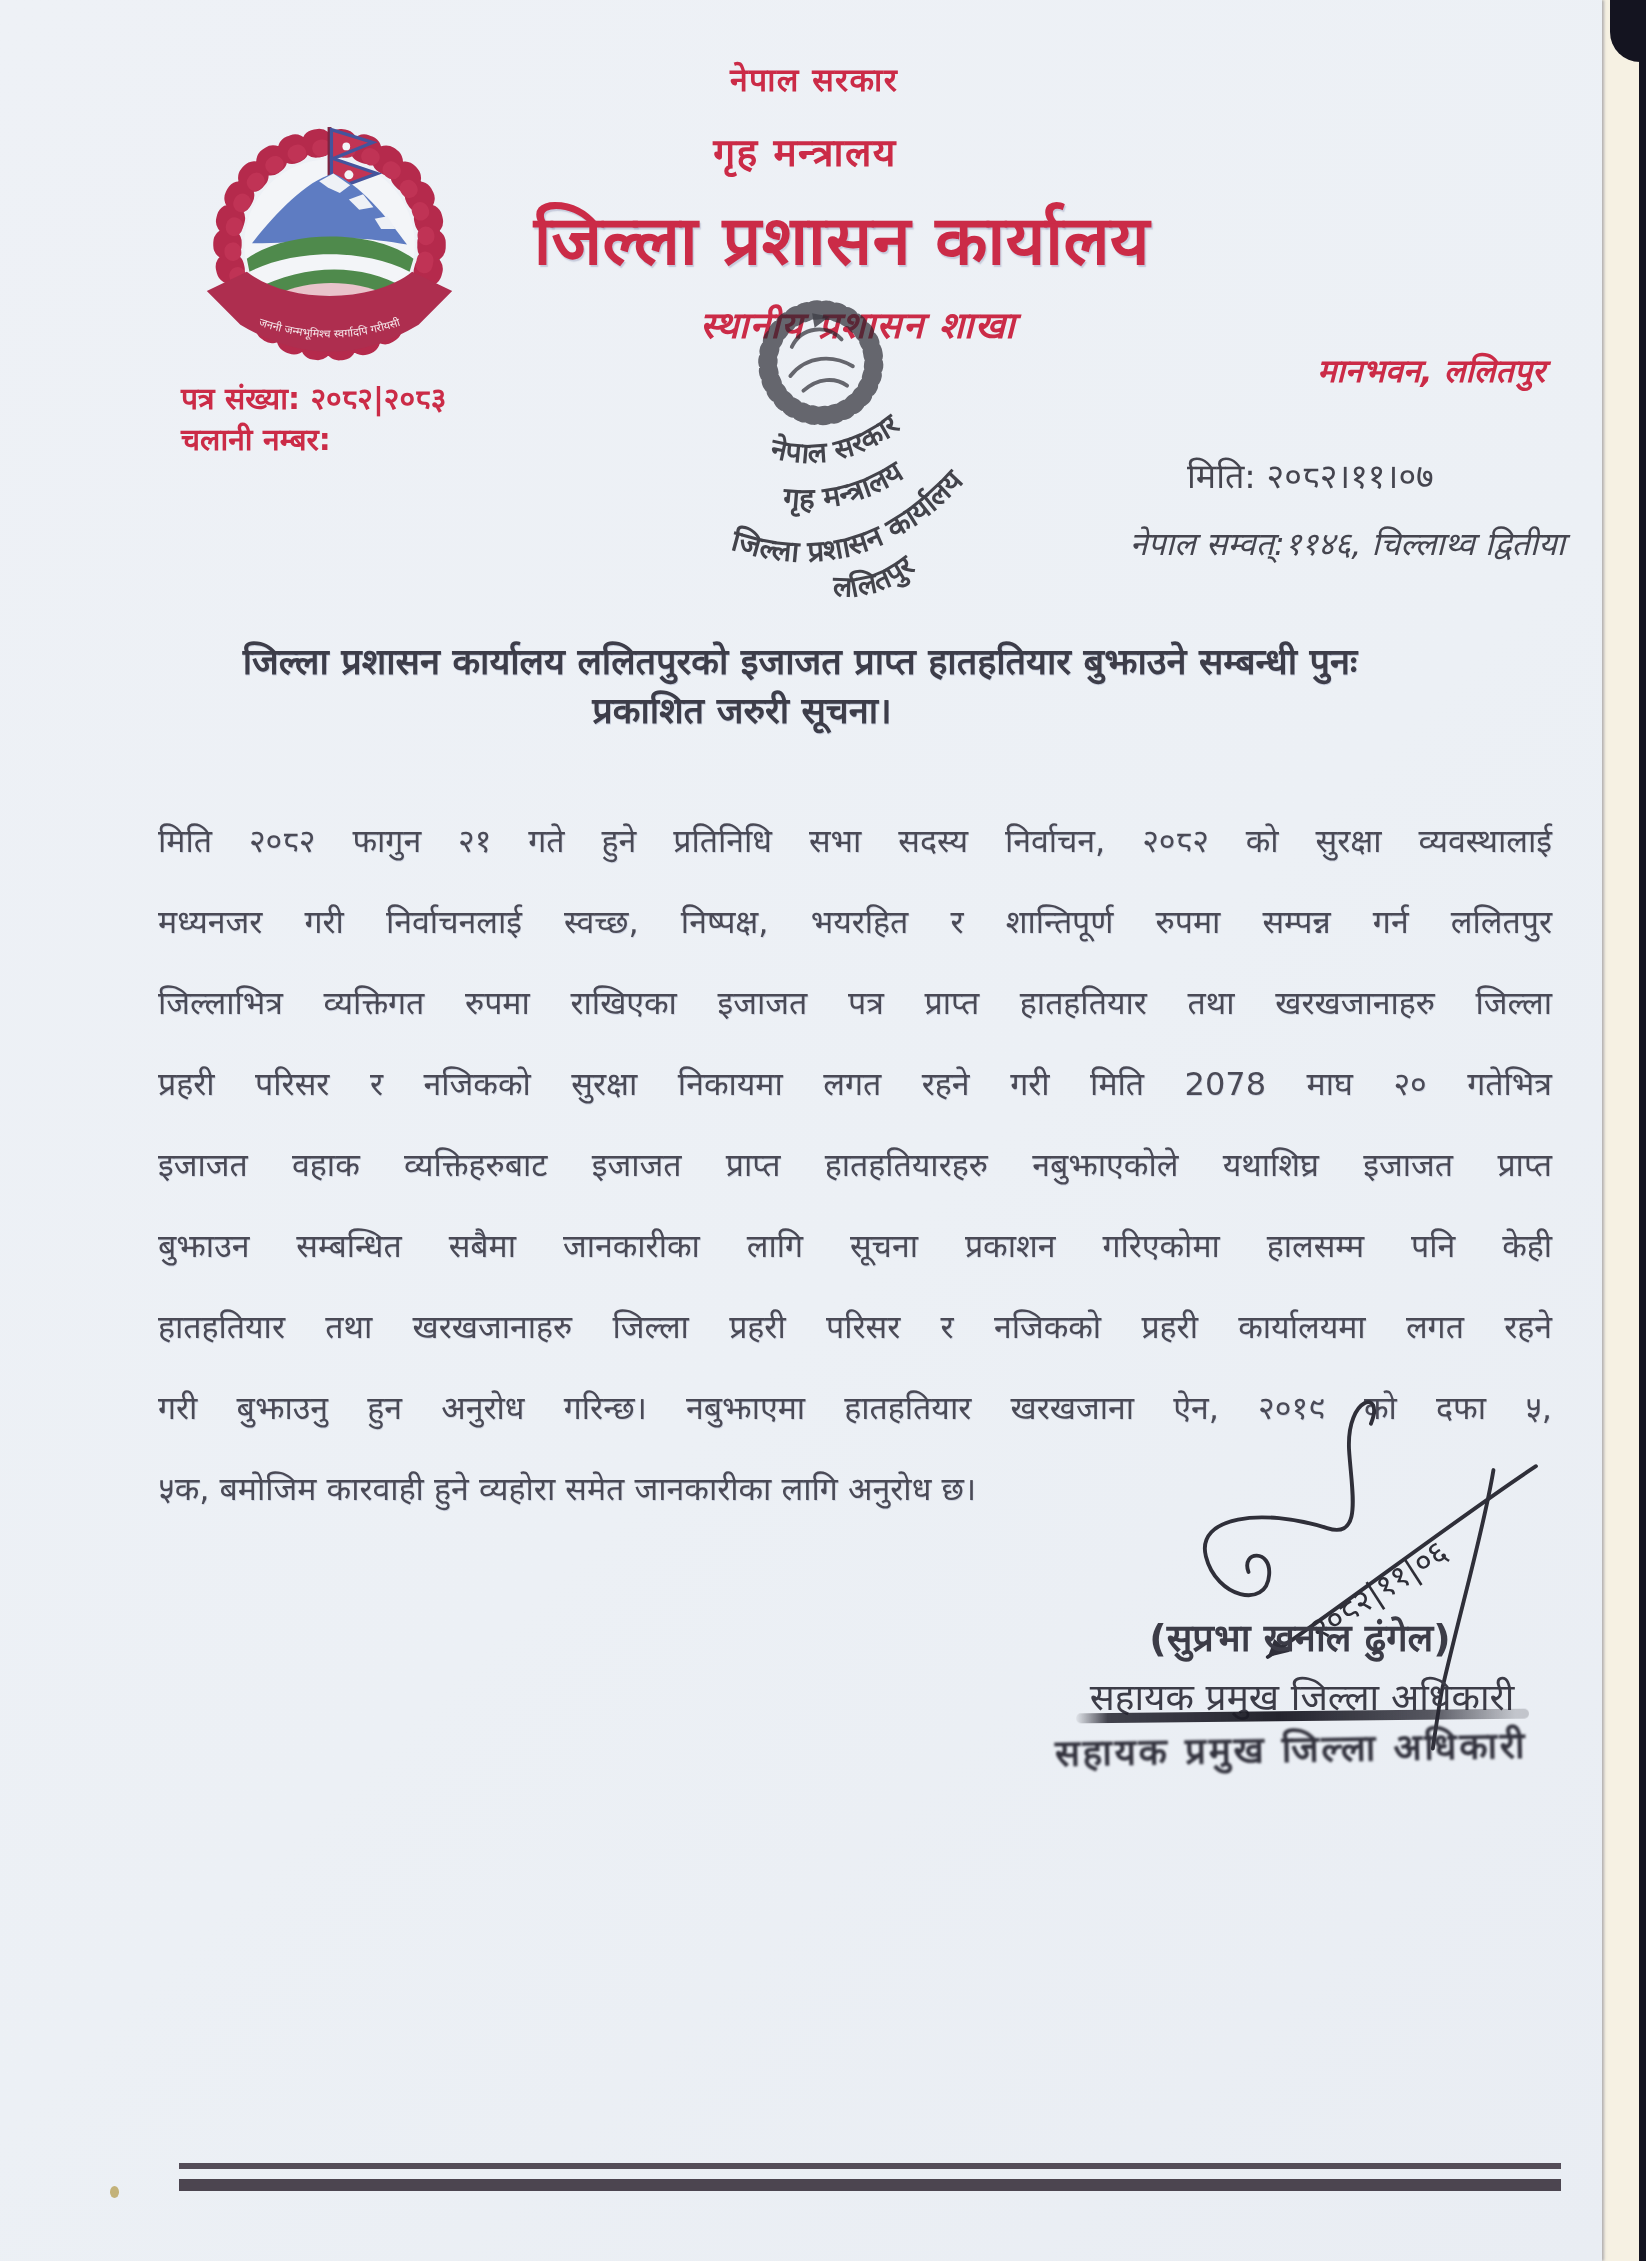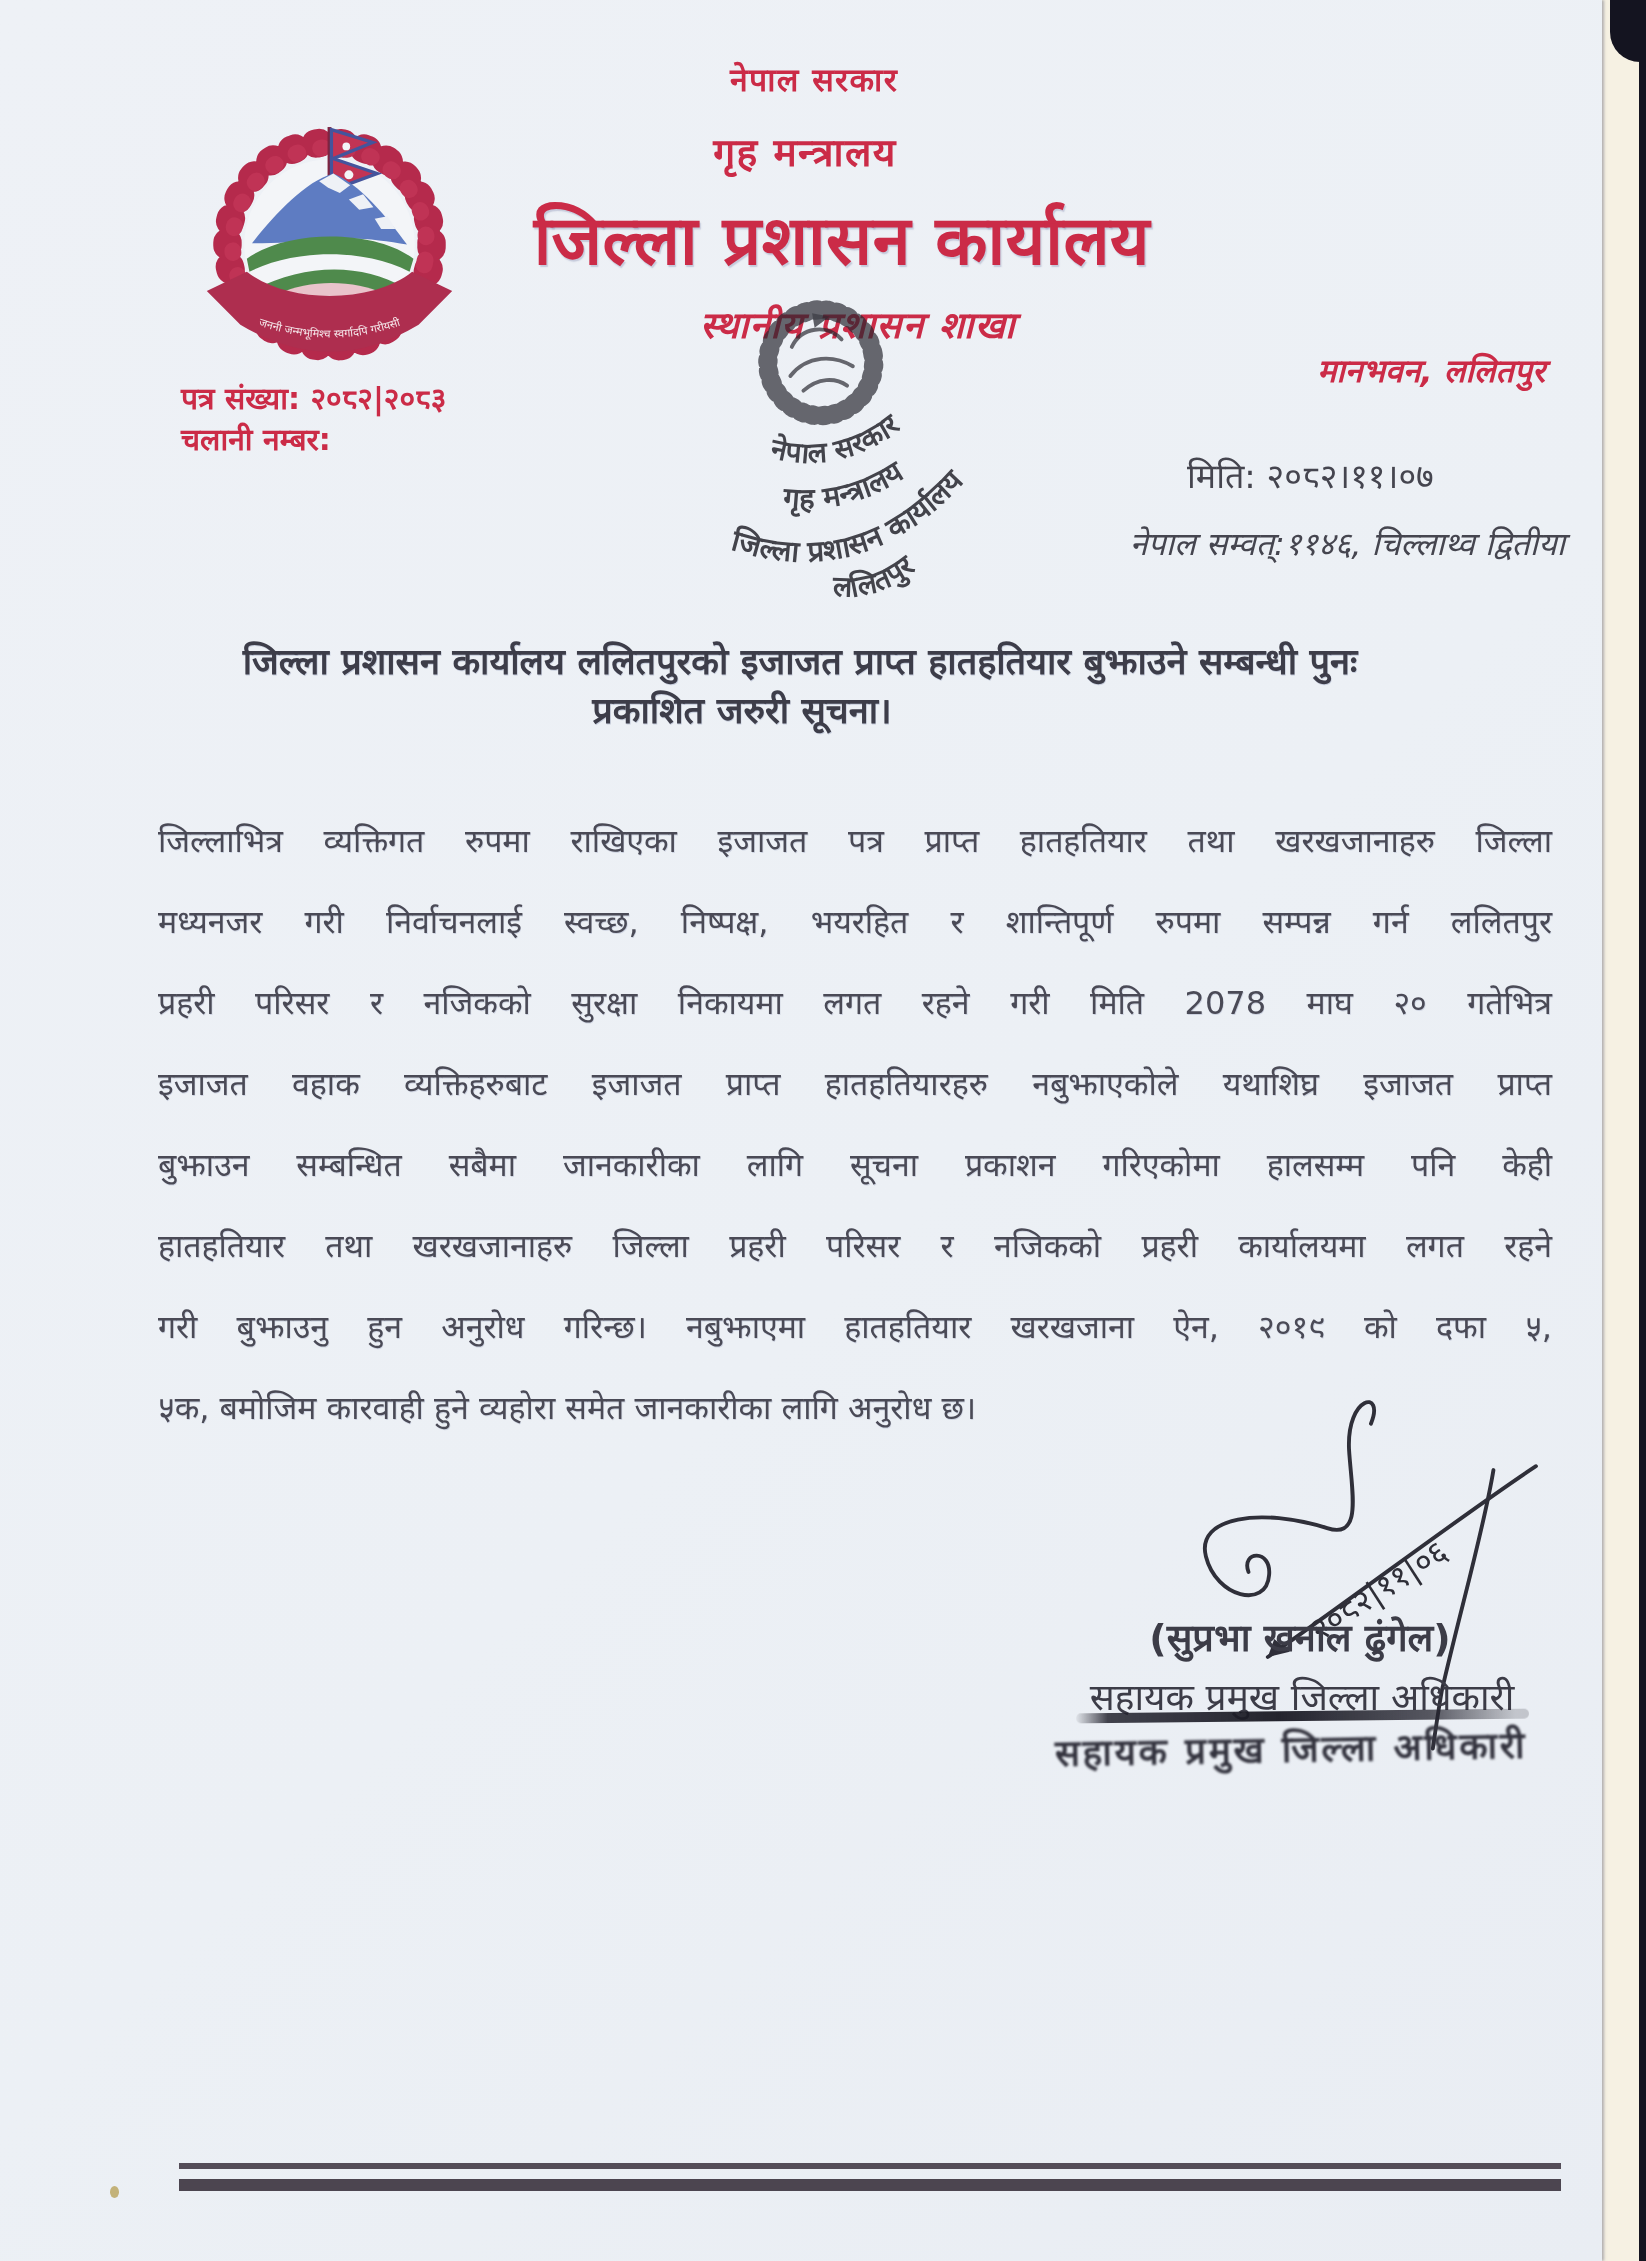--- a/index.html
+++ b/index.html
@@ -149,22 +149,23 @@
     <div class="abs red meta-left" style="left:181px; top:378px;">पत्र संख्या: २०८२|२०८३</div>
     <div class="abs red meta-left" style="left:181px; top:419px;">चलानी नम्बर:</div>
 
     <div class="abs ink meta-date" style="left:1187px; top:452px;">मिति: २०८२।११।०७</div>
     <div class="abs rt ink meta-samvat" style="right:37px; top:521px;">नेपाल सम्वत्:११४६, चिल्लाथ्व द्वितीया</div>
 
     <div class="abs ctr subject" style="left:800px; top:636px;">जिल्ला प्रशासन कार्यालय ललितपुरको इजाजत प्राप्त हातहतियार बुझाउने सम्बन्धी पुनः</div>
     <div class="abs ctr subject" style="left:742px; top:685px;">प्रकाशित जरुरी सूचना।</div>
 
     <div class="abs body-block">
+      <div class="body-line">मिति २०८२ फागुन २१ गते हुने प्रतिनिधि सभा सदस्य निर्वाचन, २०८२ को सुरक्षा व्यवस्थालाई</div>
+      <div class="body-line">मध्यनजर गरी निर्वाचनलाई स्वच्छ, निष्पक्ष, भयरहित र शान्तिपूर्ण रुपमा सम्पन्न गर्न ललितपुर</div>
       <div class="body-line">जिल्लाभित्र व्यक्तिगत रुपमा राखिएका इजाजत पत्र प्राप्त हातहतियार तथा खरखजानाहरु जिल्ला</div>
-      <div class="body-line">मध्यनजर गरी निर्वाचनलाई स्वच्छ, निष्पक्ष, भयरहित र शान्तिपूर्ण रुपमा सम्पन्न गर्न ललितपुर</div>
       <div class="body-line">प्रहरी परिसर र नजिकको सुरक्षा निकायमा लगत रहने गरी मिति 2078 माघ २० गतेभित्र</div>
       <div class="body-line">इजाजत वहाक व्यक्तिहरुबाट इजाजत प्राप्त हातहतियारहरु नबुझाएकोले यथाशिघ्र इजाजत प्राप्त</div>
       <div class="body-line">बुझाउन सम्बन्धित सबैमा जानकारीका लागि सूचना प्रकाशन गरिएकोमा हालसम्म पनि केही</div>
       <div class="body-line">हातहतियार तथा खरखजानाहरु जिल्ला प्रहरी परिसर र नजिकको प्रहरी कार्यालयमा लगत रहने</div>
       <div class="body-line">गरी बुझाउनु हुन अनुरोध गरिन्छ। नबुझाएमा हातहतियार खरखजाना ऐन, २०१९ को दफा ५,</div>
       <div class="body-line last">५क, बमोजिम कारवाही हुने व्यहोरा समेत जानकारीका लागि अनुरोध छ।</div>
     </div>
 
     <svg class="abs" style="left:1158px; top:1394px;" width="413" height="361" viewBox="0 0 640 560">
       <g fill="none" stroke="#2f2f39" stroke-width="6" stroke-linecap="round">

